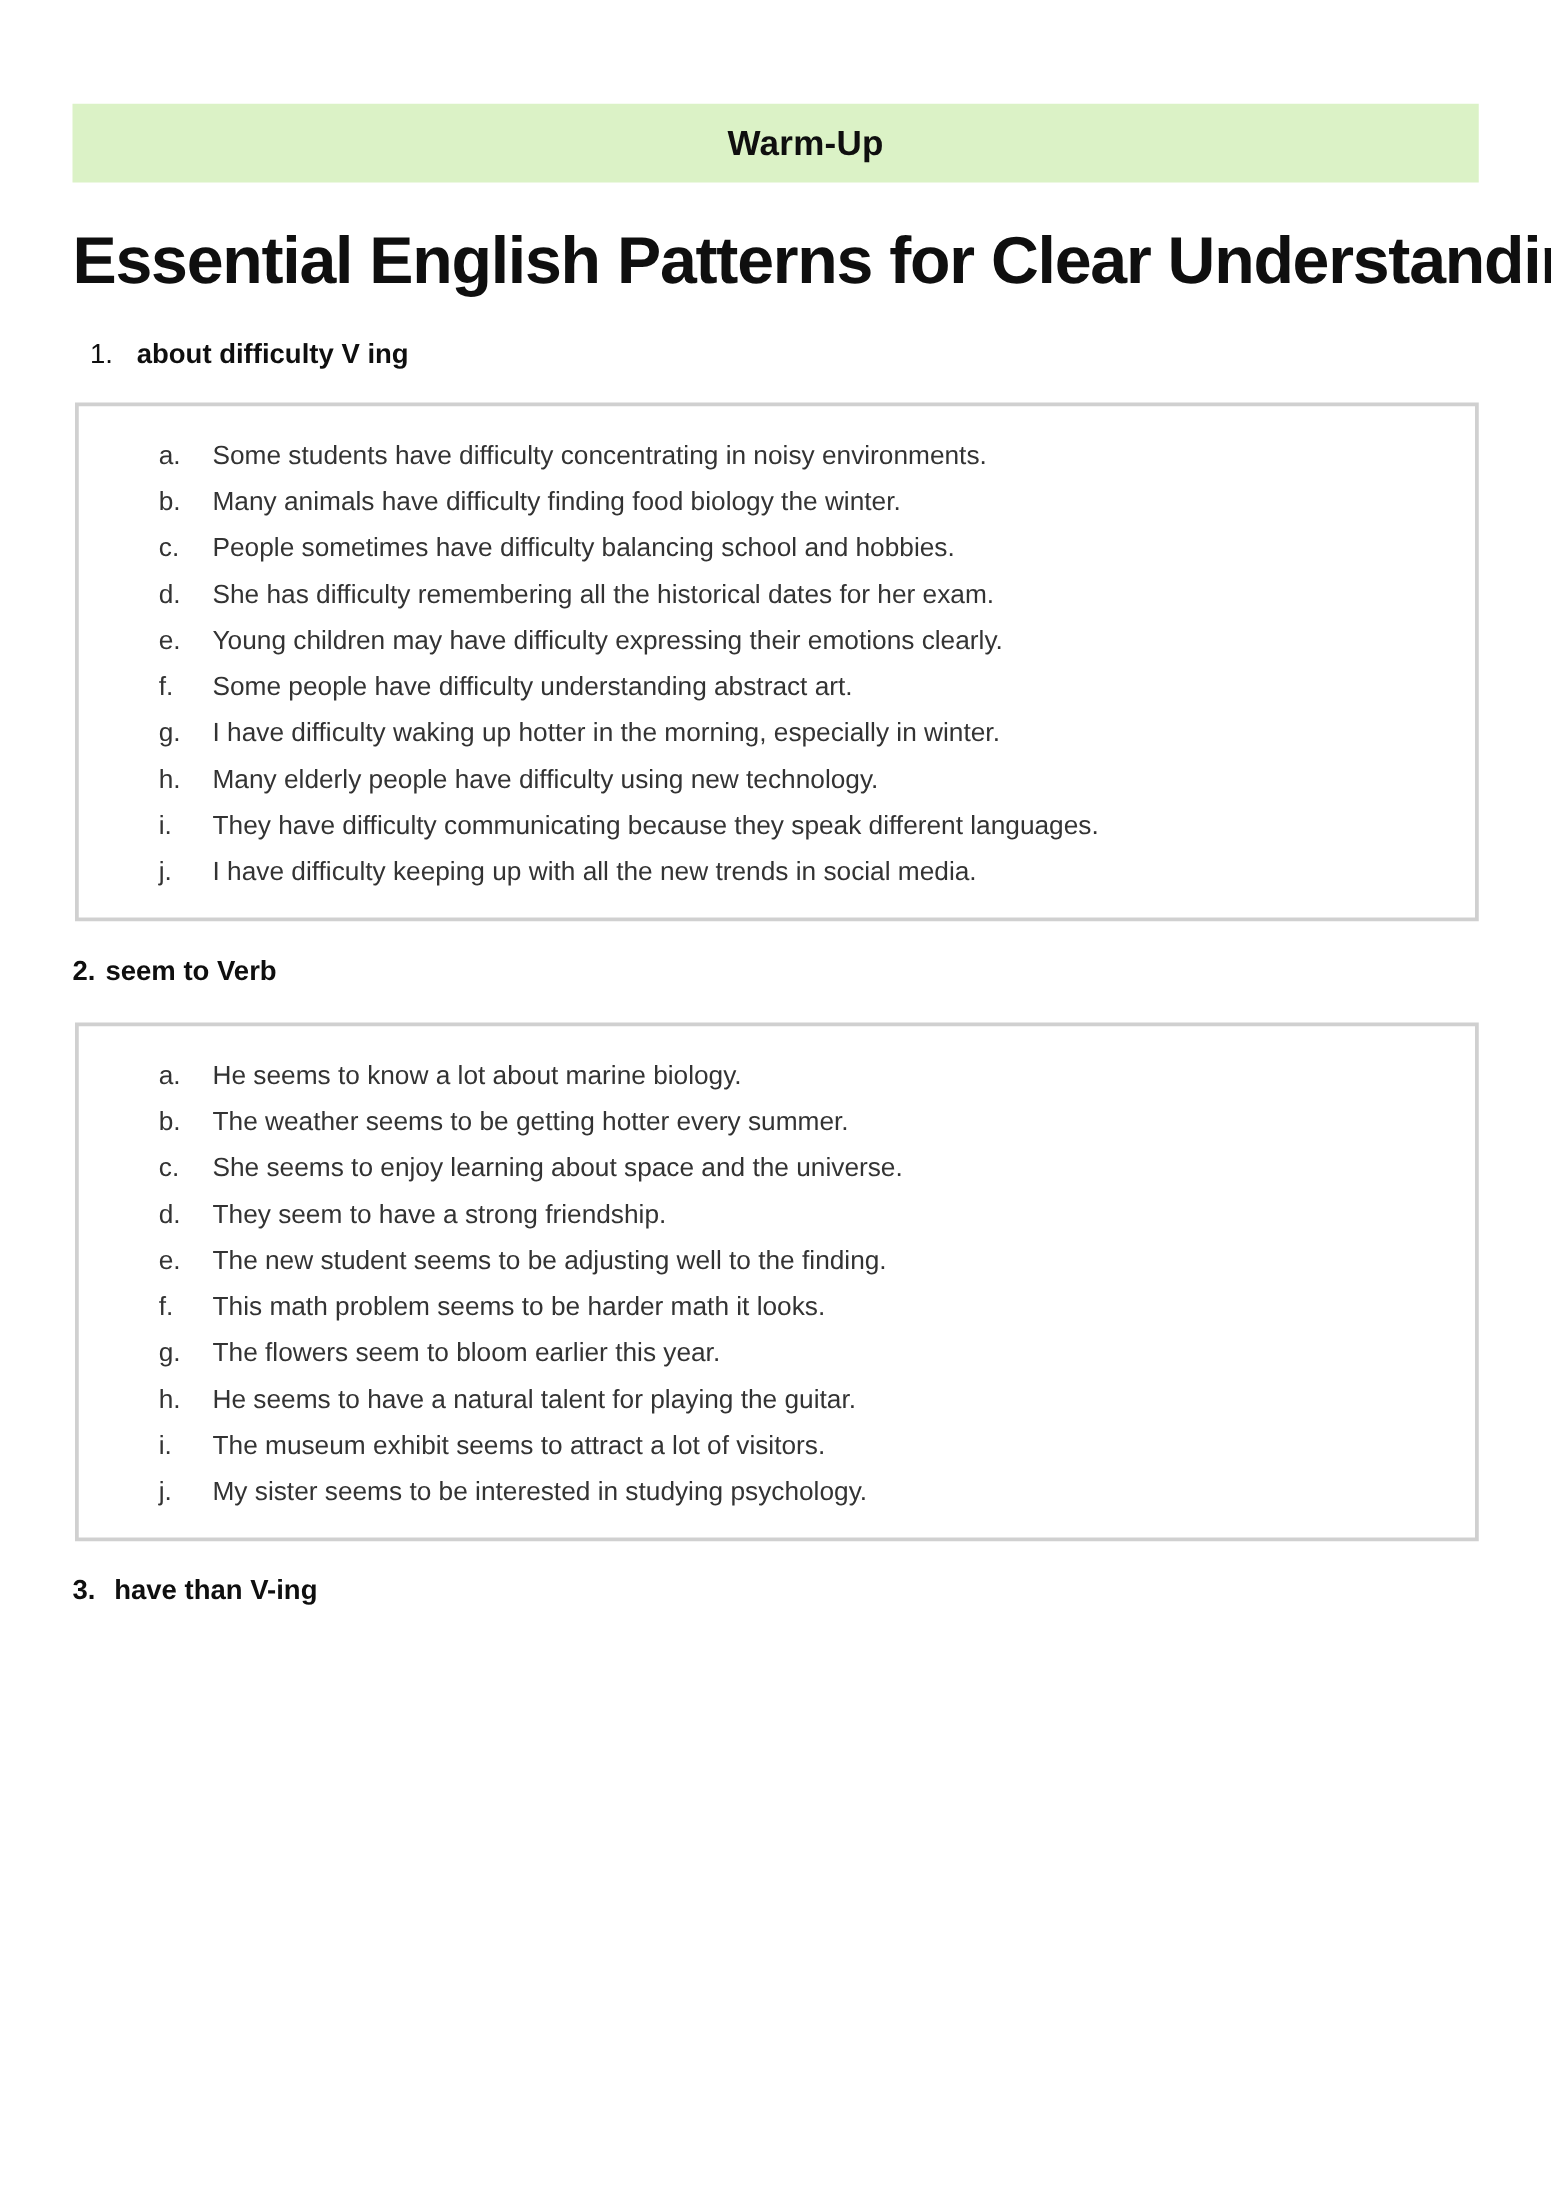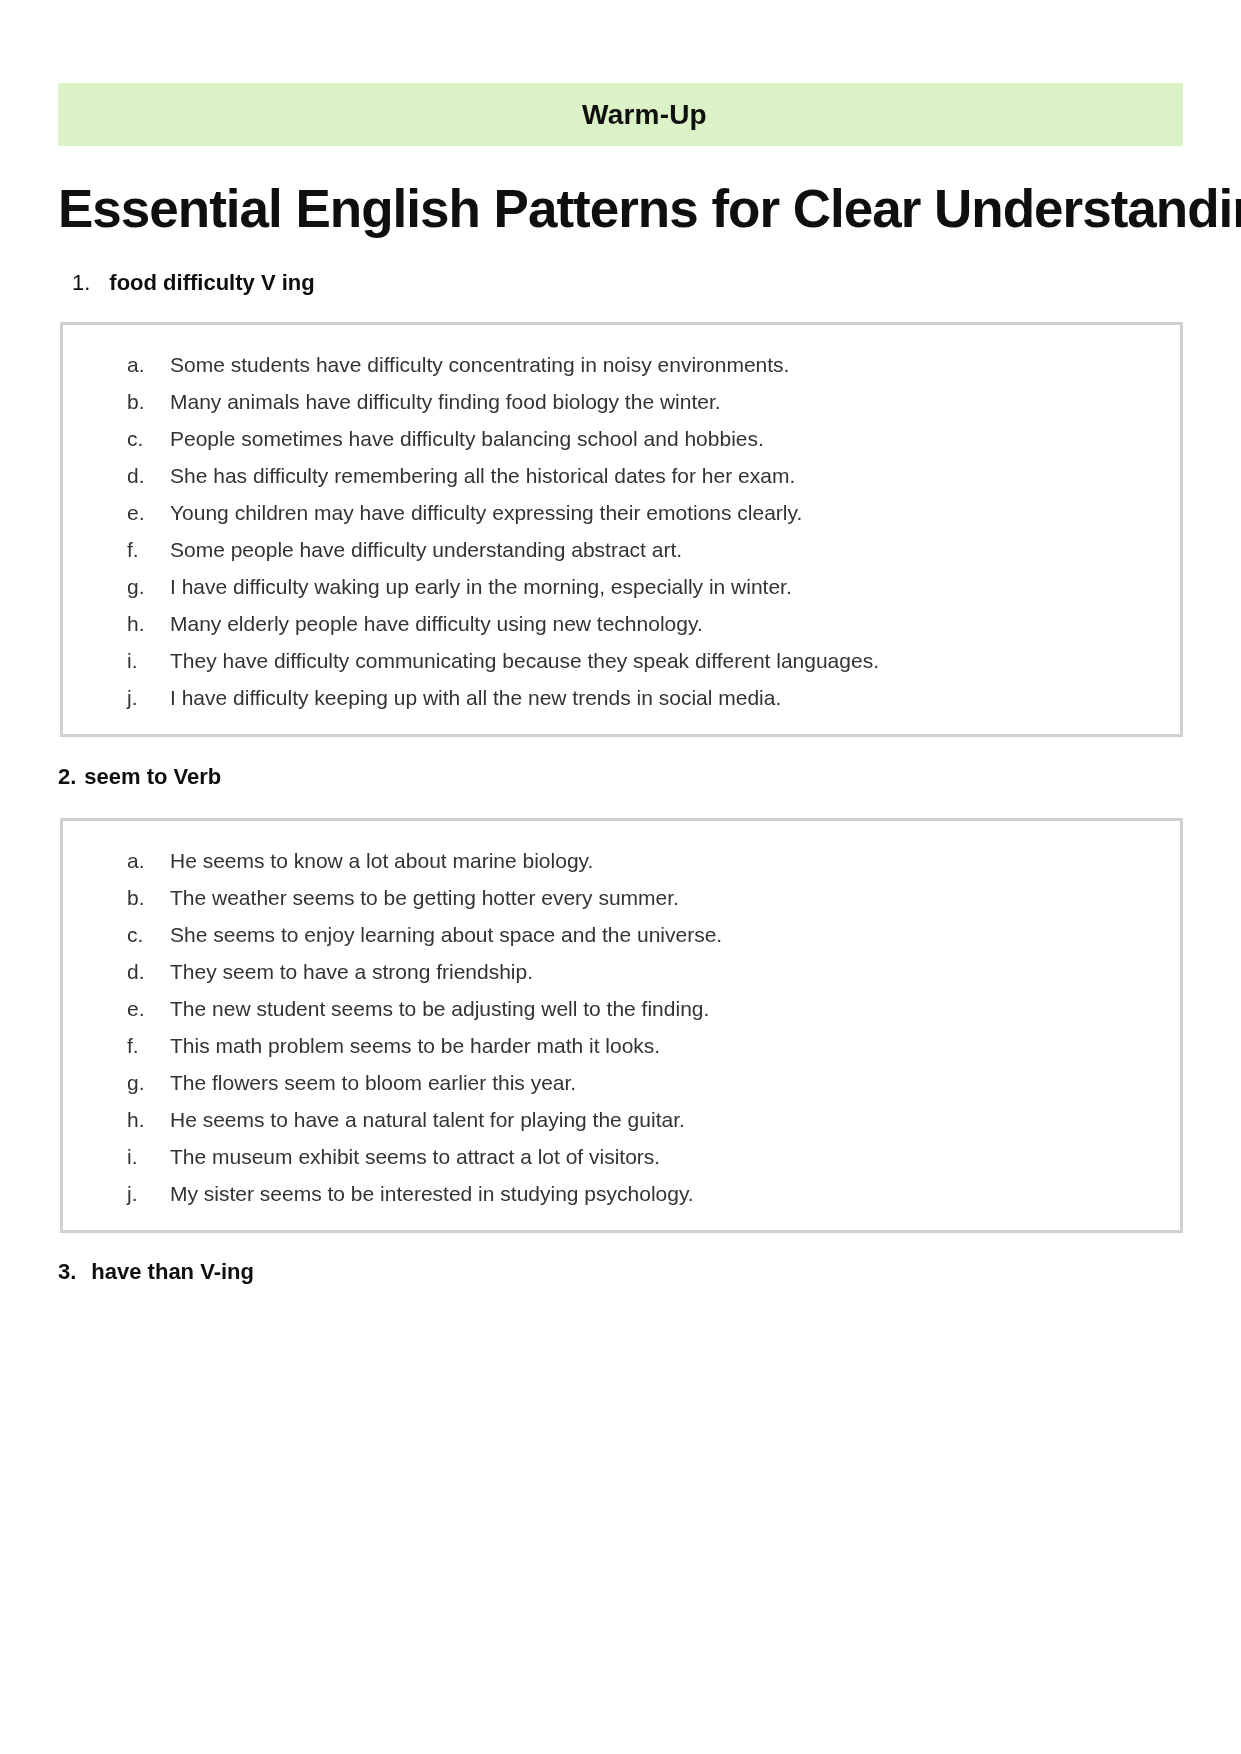--- a/index.html
+++ b/index.html
@@ -90,21 +90,21 @@
 
   <div class="banner">
     <span class="banner-label">Warm-Up</span>
   </div>
 
   <h1 class="page-title">Essential English Patterns for Clear Understanding</h1>
 
   <div class="section section-1">
     <div class="section-heading">
       <span class="sec-num">1.</span>
-      <span class="sec-label">food difficulty V ing</span>
+      <span class="sec-label">about difficulty V ing</span>
     </div>
     <div class="example-box">
   <div class="example-item">
     <span class="item-marker">a.</span>
     <span class="item-text">Some students have difficulty concentrating in noisy environments.</span>
   </div>
 
   <div class="example-item">
     <span class="item-marker">b.</span>
     <span class="item-text">Many animals have difficulty finding food biology the winter.</span>
@@ -125,21 +125,21 @@
     <span class="item-text">Young children may have difficulty expressing their emotions clearly.</span>
   </div>
 
   <div class="example-item">
     <span class="item-marker">f.</span>
     <span class="item-text">Some people have difficulty understanding abstract art.</span>
   </div>
 
   <div class="example-item">
     <span class="item-marker">g.</span>
-    <span class="item-text">I have difficulty waking up early in the morning, especially in winter.</span>
+    <span class="item-text">I have difficulty waking up hotter in the morning, especially in winter.</span>
   </div>
 
   <div class="example-item">
     <span class="item-marker">h.</span>
     <span class="item-text">Many elderly people have difficulty using new technology.</span>
   </div>
 
   <div class="example-item">
     <span class="item-marker">i.</span>
     <span class="item-text">They have difficulty communicating because they speak different languages.</span>

